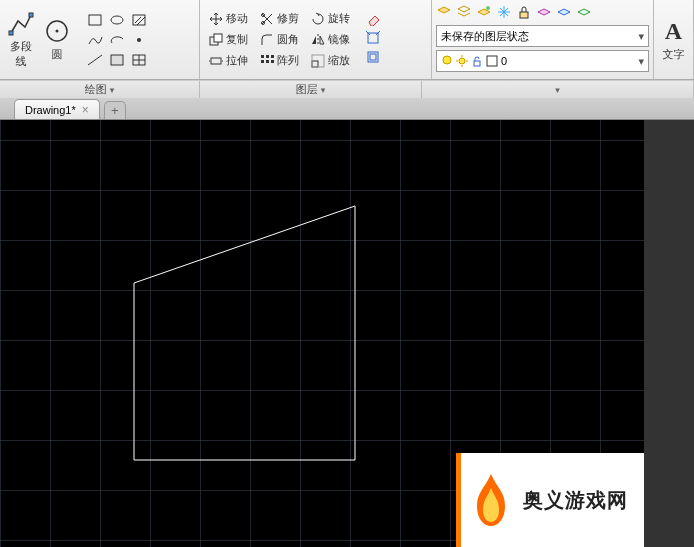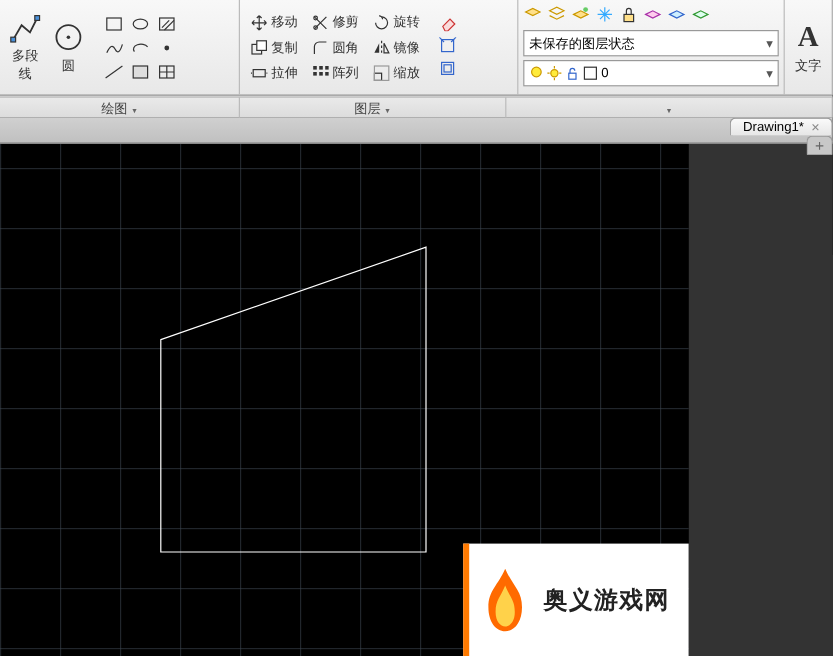--- a/index.html
+++ b/index.html
@@ -13,27 +13,27 @@
 .grid3 { display: grid; grid-template-columns: repeat(3, 20px); grid-template-rows: repeat(3, 18px); gap: 2px; }
 .grid3 .sb { width: 20px; height: 18px; display: flex; align-items: center; justify-content: center; cursor: pointer; border: 1px solid transparent; border-radius: 2px; }
 .rowbtn { display: flex; align-items: center; gap: 3px; height: 20px; padding: 0 4px; cursor: pointer; border: 1px solid transparent; border-radius: 2px; font-size: 11px; color: #333; }
 .col3 { display: flex; flex-direction: column; gap: 1px; }
 .lrow { display: flex; gap: 2px; }
 .vsep { width: 1px; background: #ccc; margin: 4px 3px; }
 .dropdown { height: 22px; border: 1px solid #999; background: #fff; font-size: 11px; padding: 0 18px 0 4px; display: flex; align-items: center; min-width: 190px; cursor: pointer; position: relative; }
 .dropdown::after { content: "▾"; position: absolute; right: 4px; color: #555; }
 .layerstate { display: flex; align-items: center; gap: 3px; font-size: 11px; }
 .panels-label { background: linear-gradient(#eaeaea, #dcdcdc); border-top: 1px solid #ccc; height: 18px; display: flex; }
-.panels-label .pl { flex: 1; text-align: center; font-size: 11px; color: #444; border-right: 1px solid #bbb; display: flex; align-items: flex-end; justify-content: center; gap: 3px; font-family: Liberation Mono, monospace; }
+.panels-label .pl { flex: 1; text-align: center; font-size: 11px; color: #444; border-right: 1px solid #bbb; display: flex; align-items: center; justify-content: center; gap: 3px; }
 .pl::after { content: "▾"; font-size: 9px; color: #666; }
-.tabbar { height: 22px; background: linear-gradient(#d0d0d0, #c0c0c0); display: flex; align-items: flex-end; padding-left: 26px; border-bottom: 1px solid #888; flex-direction: column; }
+.tabbar { height: 22px; background: linear-gradient(#d0d0d0, #c0c0c0); display: flex; align-items: flex-end; padding-left: 14px; border-bottom: 1px solid #888; }
 .tab { height: 20px; background: linear-gradient(#fafafa, #e6e6e6); border: 1px solid #999; border-bottom: none; border-radius: 5px 5px 0 0; padding: 0 10px; display: flex; align-items: center; gap: 6px; font-size: 11px; cursor: pointer; }
 .tab .close { color: #888; font-size: 12px; cursor: pointer; }
 .newtab { width: 22px; height: 18px; margin-left: 4px; background: #c8c8c8; border: 1px solid #999; border-bottom: none; border-radius: 5px 5px 0 0; display: flex; align-items: center; justify-content: center; color: #666; font-size: 13px; cursor: pointer; }
-.canvas { position: relative; width: 574px; height: 427px; background: #000; overflow: hidden; }
+.canvas { position: relative; width: 644px; height: 427px; background: #000; overflow: hidden; }
 .gridline-v { position: absolute; top: 0; bottom: 0; width: 1px; background: rgba(60,70,80,0.55); }
 .gridline-h { position: absolute; left: 0; right: 0; height: 1px; background: rgba(60,70,80,0.55); }
 .shape { position: absolute; }
 .watermark { position: absolute; right: 0; bottom: 0; width: 188px; height: 94px; background: #fff; border-left: 5px solid #ff7a00; display: flex; align-items: center; padding: 6px; gap: 8px; }
 .wm-icon { width: 48px; height: 60px; }
 .wm-txt { display: flex; flex-direction: column; }
 .wm-title { font-size: 20px; font-weight: bold; color: #222; letter-spacing: 1px; }
 .wm-url { background: #111; color: #fff; font-size: 10px; padding: 2px 6px; border-radius: 3px; margin-top: 4px; display: inline-block; letter-spacing: 1px; }
 svg { display: block; }
 </style>

